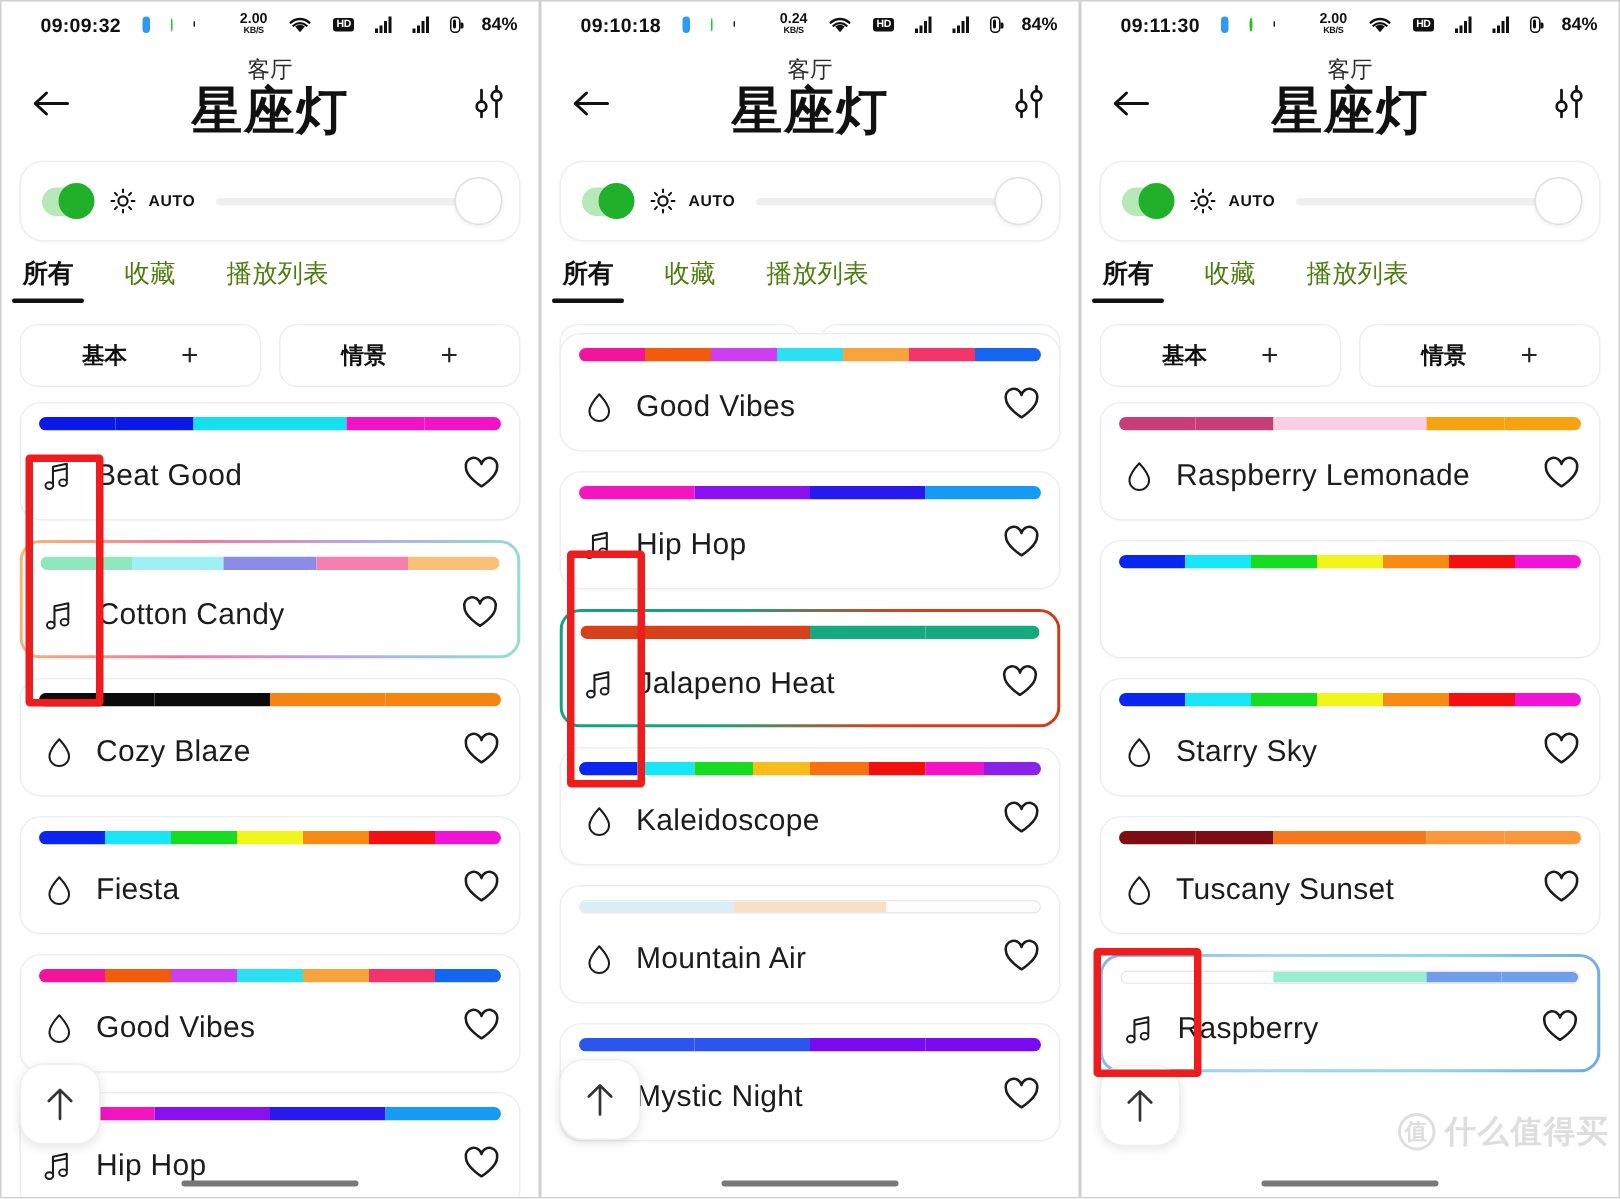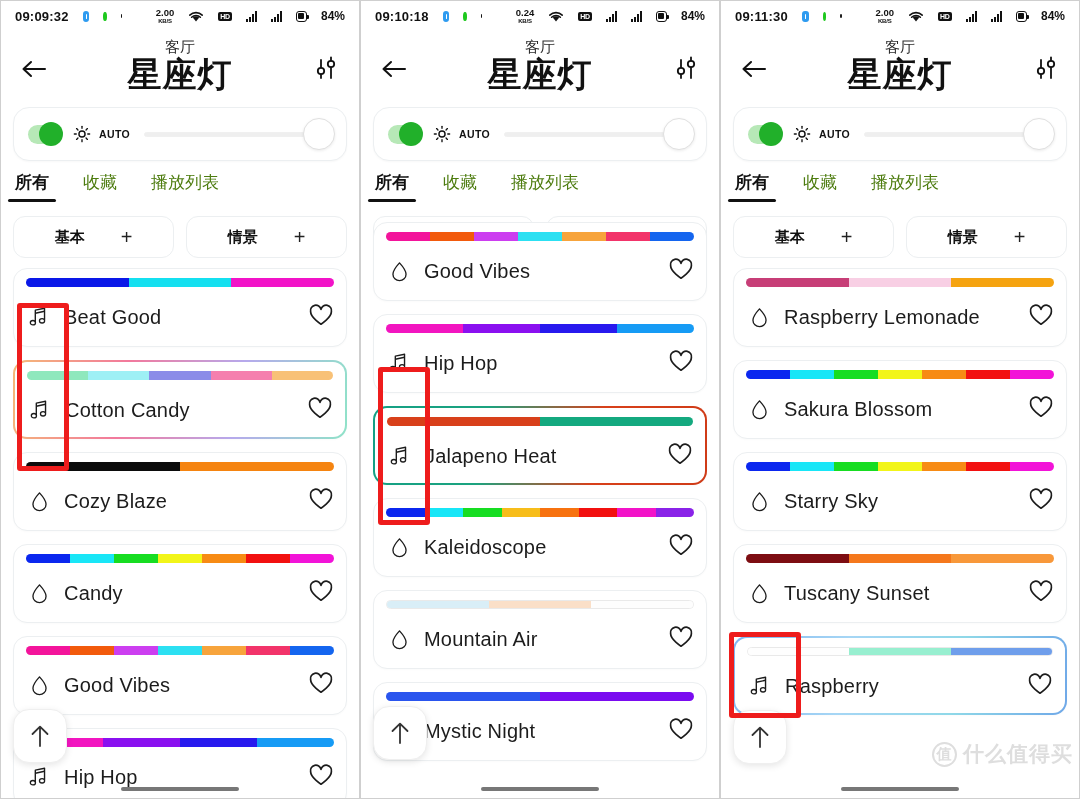--- a/index.html
+++ b/index.html
@@ -25,20 +25,21 @@
 
   
   .statusbar {
     height: 30px;
     display: flex; align-items: center; justify-content: center;
     gap: 14px;
     padding: 0 14px;
     font-size: 12.5px;
     color: #111;
     font-weight: 600;
+    margin-left: 12px;
   }
   .sb-time { letter-spacing: 0.2px; font-size: 13px; }
   .sb-appbadge {
     width: 11px; height: 11px; border-radius: 3px;
     background: #2e9bf0; border: 2px solid #2e9bf0;
     position: relative;
   }
   .sb-appbadge::after {
     content:""; position:absolute; inset:1px; background:#fff; border-radius:1px;
   }
@@ -398,21 +399,21 @@
             <span style="background: rgb(247, 139, 20); width: 14.2857%;"></span>
             <span style="background: rgb(242, 16, 16); width: 14.2857%;"></span>
             <span style="background: rgb(242, 19, 216); width: 14.2857%;"></span>
           </div>
           <div class="scene-row">
             <div class="sc-icon">
               <svg viewBox="0 0 26 26" width="23" height="23">
                 <path d="M13 3.2 C13 3.2 5.6 11.3 5.6 16 a7.4 7.4 0 0 0 14.8 0 C20.4 11.3 13 3.2 13 3.2 Z" stroke="#1c1c1c" stroke-width="1.5" fill="none" stroke-linejoin="round"></path>
               </svg>
             </div>
-            <div class="sc-name">Candy</div>
+            <div class="sc-name">Fiesta</div>
             <div><svg class="heart" viewBox="0 0 26 24">
                 <path d="M13 21.2 C13 21.2 2.6 14.8 2.6 8.6 A5.1 5.1 0 0 1 13 6.4 A5.1 5.1 0 0 1 23.4 8.6 C23.4 14.8 13 21.2 13 21.2 Z" stroke="#1c1c1c" stroke-width="1.7" fill="none" stroke-linejoin="round"></path>
               </svg></div>
           </div>
         </div>
         <div class="scene">
           <div class="bar">
             <span style="background: rgb(243, 20, 155); width: 14.2857%;"></span>
             <span style="background: rgb(242, 90, 12); width: 14.2857%;"></span>
             <span style="background: rgb(204, 62, 240); width: 14.2857%;"></span>
@@ -838,31 +839,20 @@
         <div class="scene">
           <div class="bar">
             <span style="background: rgb(11, 39, 239); width: 14.2857%;"></span>
             <span style="background: rgb(24, 230, 247); width: 14.2857%;"></span>
             <span style="background: rgb(23, 221, 34); width: 14.2857%;"></span>
             <span style="background: rgb(242, 245, 25); width: 14.2857%;"></span>
             <span style="background: rgb(247, 139, 20); width: 14.2857%;"></span>
             <span style="background: rgb(242, 16, 16); width: 14.2857%;"></span>
             <span style="background: rgb(242, 19, 216); width: 14.2857%;"></span>
           </div>
-          <div class="scene-row">
-            <div class="sc-icon">
-              <svg viewBox="0 0 26 26" width="23" height="23">
-                <path d="M13 3.2 C13 3.2 5.6 11.3 5.6 16 a7.4 7.4 0 0 0 14.8 0 C20.4 11.3 13 3.2 13 3.2 Z" stroke="#1c1c1c" stroke-width="1.5" fill="none" stroke-linejoin="round"></path>
-              </svg>
-            </div>
-            <div class="sc-name">Sakura Blossom</div>
-            <div><svg class="heart" viewBox="0 0 26 24">
-                <path d="M13 21.2 C13 21.2 2.6 14.8 2.6 8.6 A5.1 5.1 0 0 1 13 6.4 A5.1 5.1 0 0 1 23.4 8.6 C23.4 14.8 13 21.2 13 21.2 Z" stroke="#1c1c1c" stroke-width="1.7" fill="none" stroke-linejoin="round"></path>
-              </svg></div>
-          </div>
         </div>
         <div class="scene">
           <div class="bar">
             <span style="background: rgb(11, 39, 239); width: 14.2857%;"></span>
             <span style="background: rgb(24, 230, 247); width: 14.2857%;"></span>
             <span style="background: rgb(23, 221, 34); width: 14.2857%;"></span>
             <span style="background: rgb(242, 245, 25); width: 14.2857%;"></span>
             <span style="background: rgb(247, 139, 20); width: 14.2857%;"></span>
             <span style="background: rgb(242, 16, 16); width: 14.2857%;"></span>
             <span style="background: rgb(242, 19, 216); width: 14.2857%;"></span>

